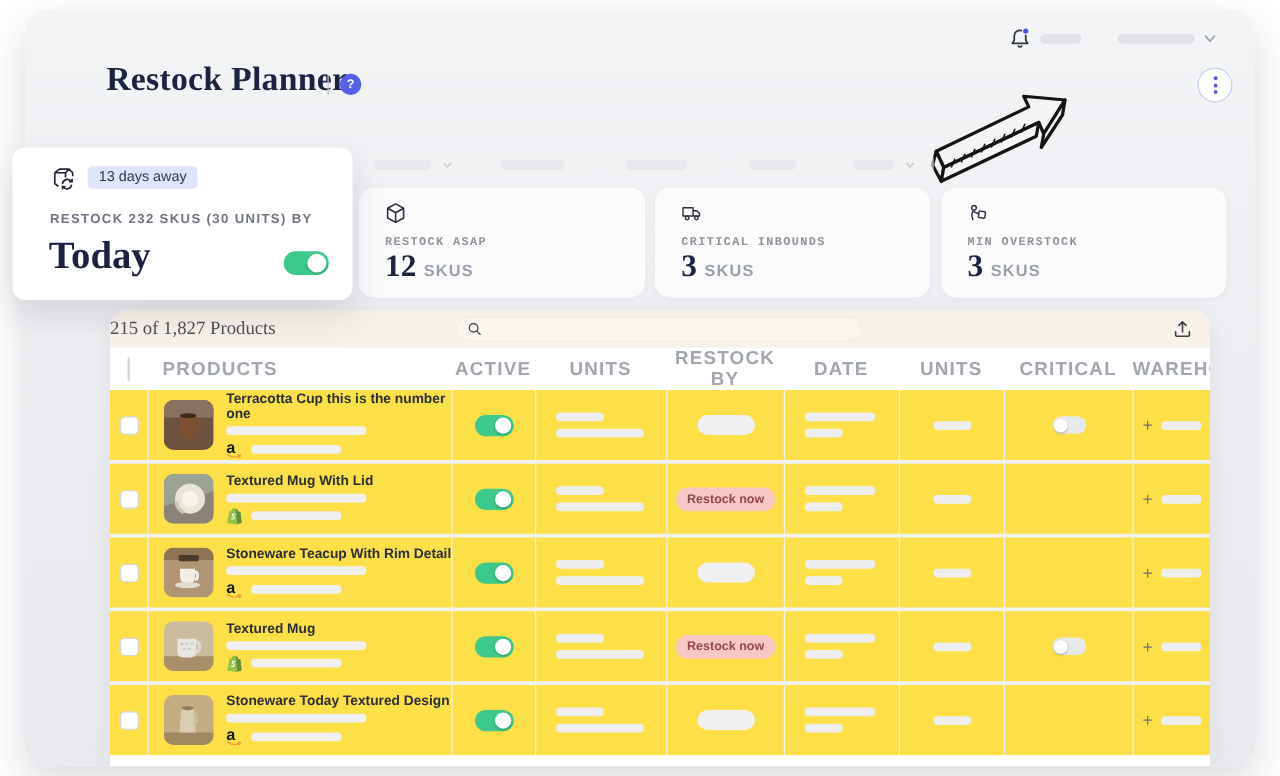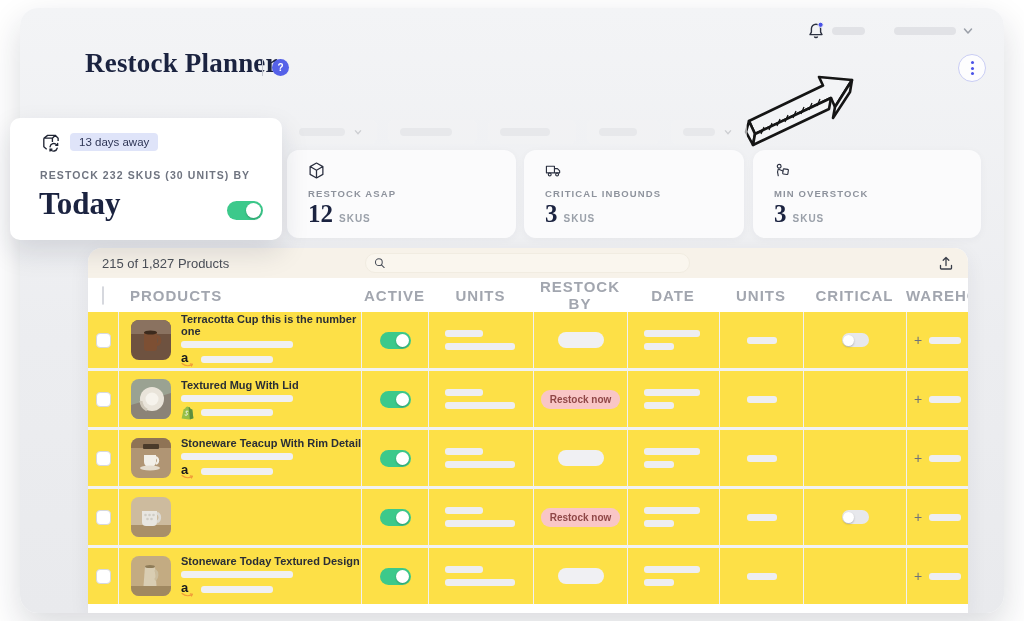--- a/index.html
+++ b/index.html
@@ -45,24 +45,24 @@
   .filters { position:absolute; left:267px; top:112px; height:24px; display:flex; gap:11px; opacity:0.62; }
   .pill { background:#f3f3f4; border-radius:7px; height:24px; display:flex; align-items:center;
           padding:0 12px; gap:8px; cursor:pointer; }
   .pill .ph-bar { background:#e2e3e6; height:8px; }
 
   
   .stat-card { position:absolute; top:142px; height:88px; border-radius:12px;
                background:rgba(252,252,253,0.9); box-shadow:0 2px 8px rgba(40,45,70,0.04); }
   .stat-card .s-icon { position:absolute; left:21px; top:12px; width:17px; height:17px; }
   .stat-label { position:absolute; left:21px; top:38px; font-size:9.5px; letter-spacing:1.1px;
-                color:#8e939d; font-weight:600; }
+                color:#8e939d; font-weight:600;font-family:Liberation Mono, monospace; }
   .stat-value-row { position:absolute; left:21px; top:50px; display:flex; align-items:baseline; gap:6px; }
   .stat-value { font-family:"Liberation Serif", serif; font-weight:700; font-size:25px; color:#1b2340; }
-  .stat-unit { font-size:10px; letter-spacing:1px; color:#9aa0a9; font-weight:600; }
+  .stat-unit { font-size:13px; letter-spacing:1px; color:#9aa0a9; font-weight:600; }
 
   
   .summary-card { position:absolute; left:10px; top:118px; width:272px; height:122px;
                   background:#ffffff; border-radius:10px;
                   box-shadow:0 12px 28px rgba(25,30,55,0.13); z-index:5; }
   .sc-icon { position:absolute; left:30px; top:14px; width:21px; height:21px; }
   .sc-badge { position:absolute; left:60px; top:15px; background:#dfe4f9; color:#2e3555;
               font-size:11.5px; padding:3px 9px; border-radius:4px; }
   .sc-subtitle { position:absolute; left:30px; top:51px; font-size:10.5px; letter-spacing:1.1px;
                  color:#6f7480; font-weight:600; }
@@ -74,21 +74,21 @@
   .toggle.on { background:#3cc98b; }
   .toggle.off { background:#e7e8ec; }
   .sc-toggle { position:absolute; left:217px; top:83px; width:36px; height:19px; }
   .sc-toggle .knob { width:15px; height:15px; right:2px; top:2px; }
 
   
   .table-card { position:absolute; left:68px; top:240px; width:880px; height:365px;
                 background:#ffffff; border-radius:14px 14px 0 0; overflow:hidden;
                 box-shadow:0 6px 20px rgba(40,45,70,0.07); }
   .t-toolbar { height:30px; background:#f7f2e9; display:flex; align-items:center; position:relative; }
-  .t-count { margin-left:14px; font-size:13px; color:#4c5058; }
+  .t-count { font-size:15px; color:#4c5058;font-family:Liberation Serif, serif; }
   .t-search { position:absolute; left:277px; top:5px; width:325px; height:20px;
               background:#faf6ee; border:1px solid #f1ece1; border-radius:10px;
               display:flex; align-items:center; padding:0 8px; }
   .t-search input { border:none; outline:none; background:transparent; font-size:11px;
                     color:#333; width:100%; margin-left:6px; }
   .t-upload { position:absolute; right:14px; top:7px; width:16px; height:16px; cursor:pointer; }
 
   .t-grid { display:grid; grid-template-columns:30px 243px 67px 105px 94px 92px 84px 103px 62px; }
   .t-header { height:34px; align-items:center; background:#fff; }
   .t-header .th { font-size:15px; letter-spacing:1px; color:#a2a6af; font-weight:600;
@@ -459,20 +459,32 @@
                 <path d="M26 16 a5 5 0 0 1 0 9" fill="none" stroke="#dcd9d2" stroke-width="2.6"></path>
                 <g fill="#cfccc4">
                     <circle cx="14.5" cy="18" r="1.3"></circle>
                     <circle cx="18.5" cy="18" r="1.3"></circle>
                 <circle cx="22.5" cy="18" r="1.3"></circle>
                     <circle cx="16.5" cy="22" r="1.3"></circle>
                 <circle cx="20.5" cy="22" r="1.3"></circle>
                   </g>
                 </svg>
             </div>
+            <div class="p-info">
+              <span class="p-name">Textured Mug</span>
+              <span class="p-bar"></span>
+              <div class="p-market">
+                <svg width="13" height="14" viewBox="0 0 13 14">
+                  <path d="M4.2 2.6 C4.6 1.2 5.6 0.4 6.6 0.4 C7 0.4 7.3 0.6 7.6 0.9 C8.6 1 9.2 1.6 9.6 3.1 L11.3 3.6 L12.4 12.2 L8 13.6 L0.6 12.4 L2.6 3.2 Z" fill="#95bf47"></path>
+                  <path d="M7.6 0.9 L8.9 13.4 L12.4 12.2 L11.3 3.6 L9.6 3.1 C9.2 1.6 8.6 1 7.6 0.9 Z" fill="#5e8e3e"></path>
+                  <path d="M6.9 5.4 c-0.8-0.4-2-0.3-2.1 0.5 c-0.1 0.9 1.7 1 1.6 2.3 c-0.1 1-1.4 1.2-2.3 0.8" fill="none" stroke="#fff" stroke-width="0.9" stroke-linecap="round"></path>
+                  </svg>
+                <span class="p-bar-sm"></span>
+              </div>
+            </div>
           </div>
           <div class="cell bordered">
               <span class="toggle on active-toggle">
                 <span class="knob"></span>
               </span>
             </div>
           <div class="cell bordered">
               <div class="bars-v">
                 <span class="bar bar-w38"></span>
                 <span class="bar bar-w70"></span>

